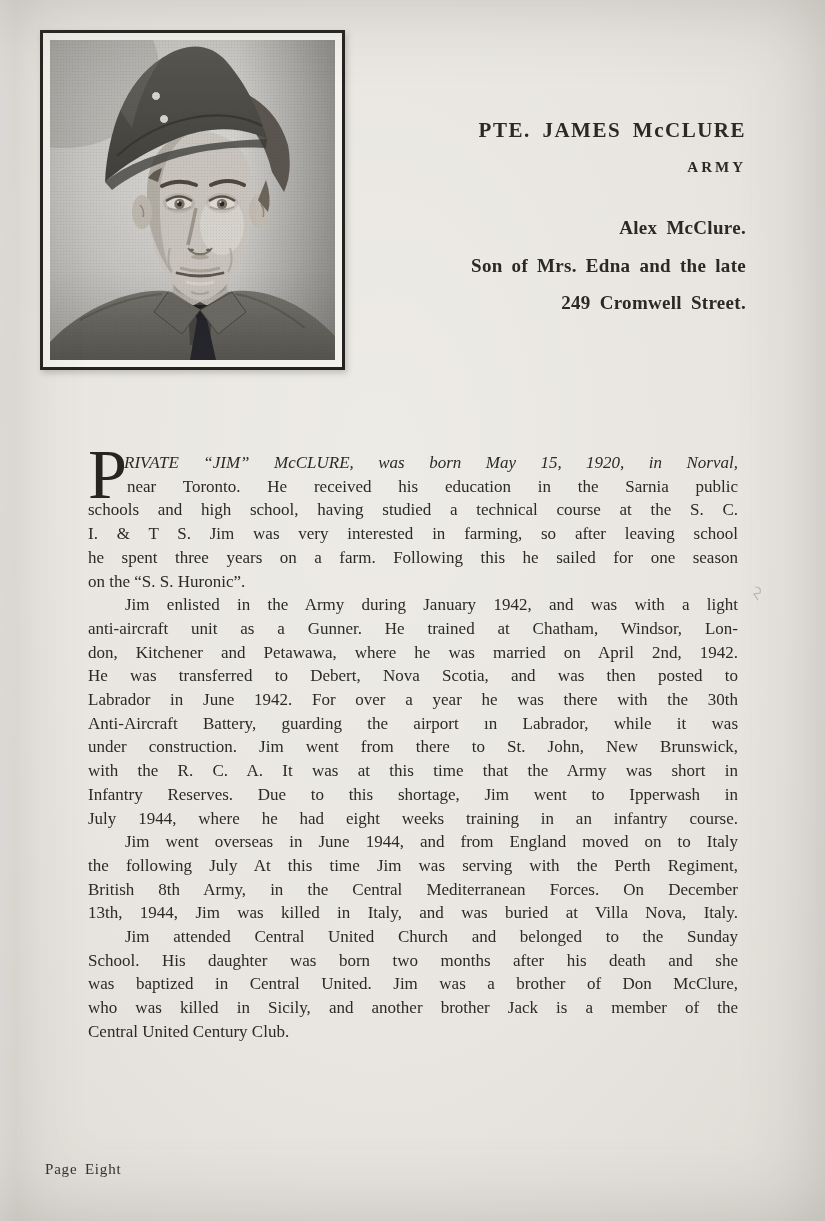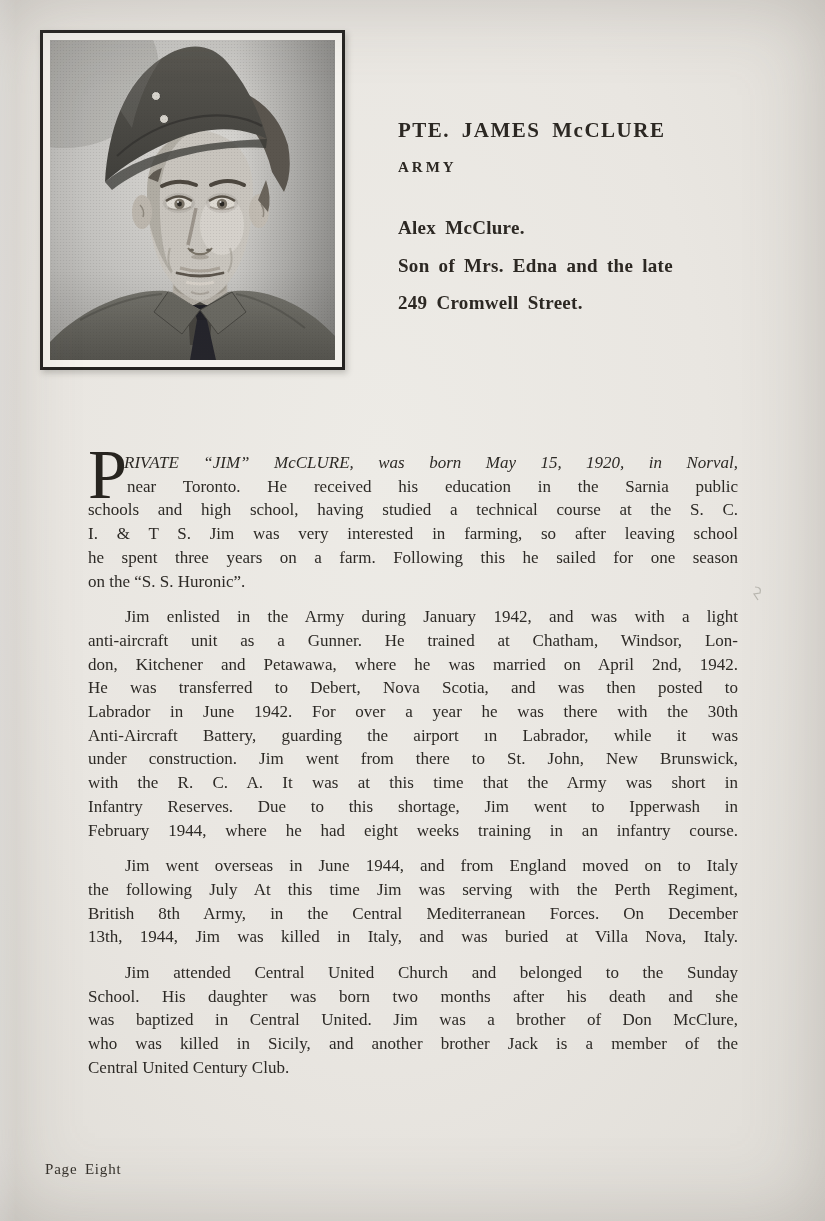--- a/index.html
+++ b/index.html
@@ -19,32 +19,32 @@
   
   .photo-frame {
     position:absolute; left:40px; top:30px; width:305px; height:340px;
     box-sizing:border-box; border:3px solid #242321; background:#f4f2ed; padding:7px;
     box-shadow: 2px 3px 6px rgba(60,58,52,0.25);
   }
   .photo-frame svg { display:block; width:100%; height:100%; }
   
   .memorial-header {
     position:absolute; left:398px; top:117px; width:348px;
-    text-align:left; color:#2c2823;
+    text-align:right; color:#2c2823;
   }
   .rank   { font-size:21px; font-weight:700; letter-spacing:1.5px; word-spacing:5px; line-height:26px; }
   .branch { font-size:15px; font-weight:700; letter-spacing:3px;  line-height:26px; margin-top:11px; }
   .family-block { margin-top:29px; font-size:19px; font-weight:700; line-height:37.5px; word-spacing:4px; letter-spacing:0.3px; }
   
   .bio {
     position:absolute; left:88px; top:451px; width:650px;
     font-size:17px; line-height:23.7px; color:#2d2a26;
   }
   .para { position:relative; }
-  .para + .para { margin-top:12px; }
+  .para + .para { }
   .tline { text-align:justify; text-align-last:justify; }
   .tline-last { text-align-last:left; }
   .full-last .tline-last { text-align-last:justify; }
   .para-indent .tline:first-child { text-indent:37px; }
   .first-para .tline:nth-child(1) { margin-left:36px;font-style:italic; }
   .first-para .tline:nth-child(2) { margin-left:39px; }
   .drop-cap {
     position:absolute; left:0; top:-7px; font-size:70px; line-height:62px;
     color:#27241f; font-weight:400;
   }
@@ -196,21 +196,21 @@
       <div>
           <div class="tline">Jim enlisted in the Army during January 1942, and was with a light</div>
           <div class="tline">anti-aircraft unit as a Gunner.  He trained at Chatham, Windsor, Lon-</div>
           <div class="tline">don, Kitchener and Petawawa, where he was married on April 2nd, 1942.</div>
           <div class="tline">He was transferred to Debert, Nova Scotia, and was then posted to</div>
           <div class="tline">Labrador in June 1942.  For over a year he was there with the 30th</div>
           <div class="tline">Anti-Aircraft Battery, guarding the airport ın Labrador, while it was</div>
           <div class="tline">under construction.  Jim went from there to St. John, New Brunswick,</div>
           <div class="tline">with the R. C. A.  It was at this time that the Army was short in</div>
           <div class="tline">Infantry Reserves.  Due to this shortage, Jim went to Ipperwash in</div>
-          <div class="tline tline-last">February 1944, where he had eight weeks training in an infantry course.</div>
+          <div class="tline tline-last">July 1944, where he had eight weeks training in an infantry course.</div>
         </div>
     </div>
     <div class="para para-indent full-last">
       <div>
           <div class="tline">Jim went overseas in June 1944, and from England moved on to Italy</div>
           <div class="tline">the following July  At this time Jim was serving with the Perth Regiment,</div>
           <div class="tline">British 8th Army, in the Central Mediterranean Forces.  On December</div>
           <div class="tline tline-last">13th, 1944, Jim was killed in Italy, and was buried at Villa Nova, Italy.</div>
         </div>
     </div>

